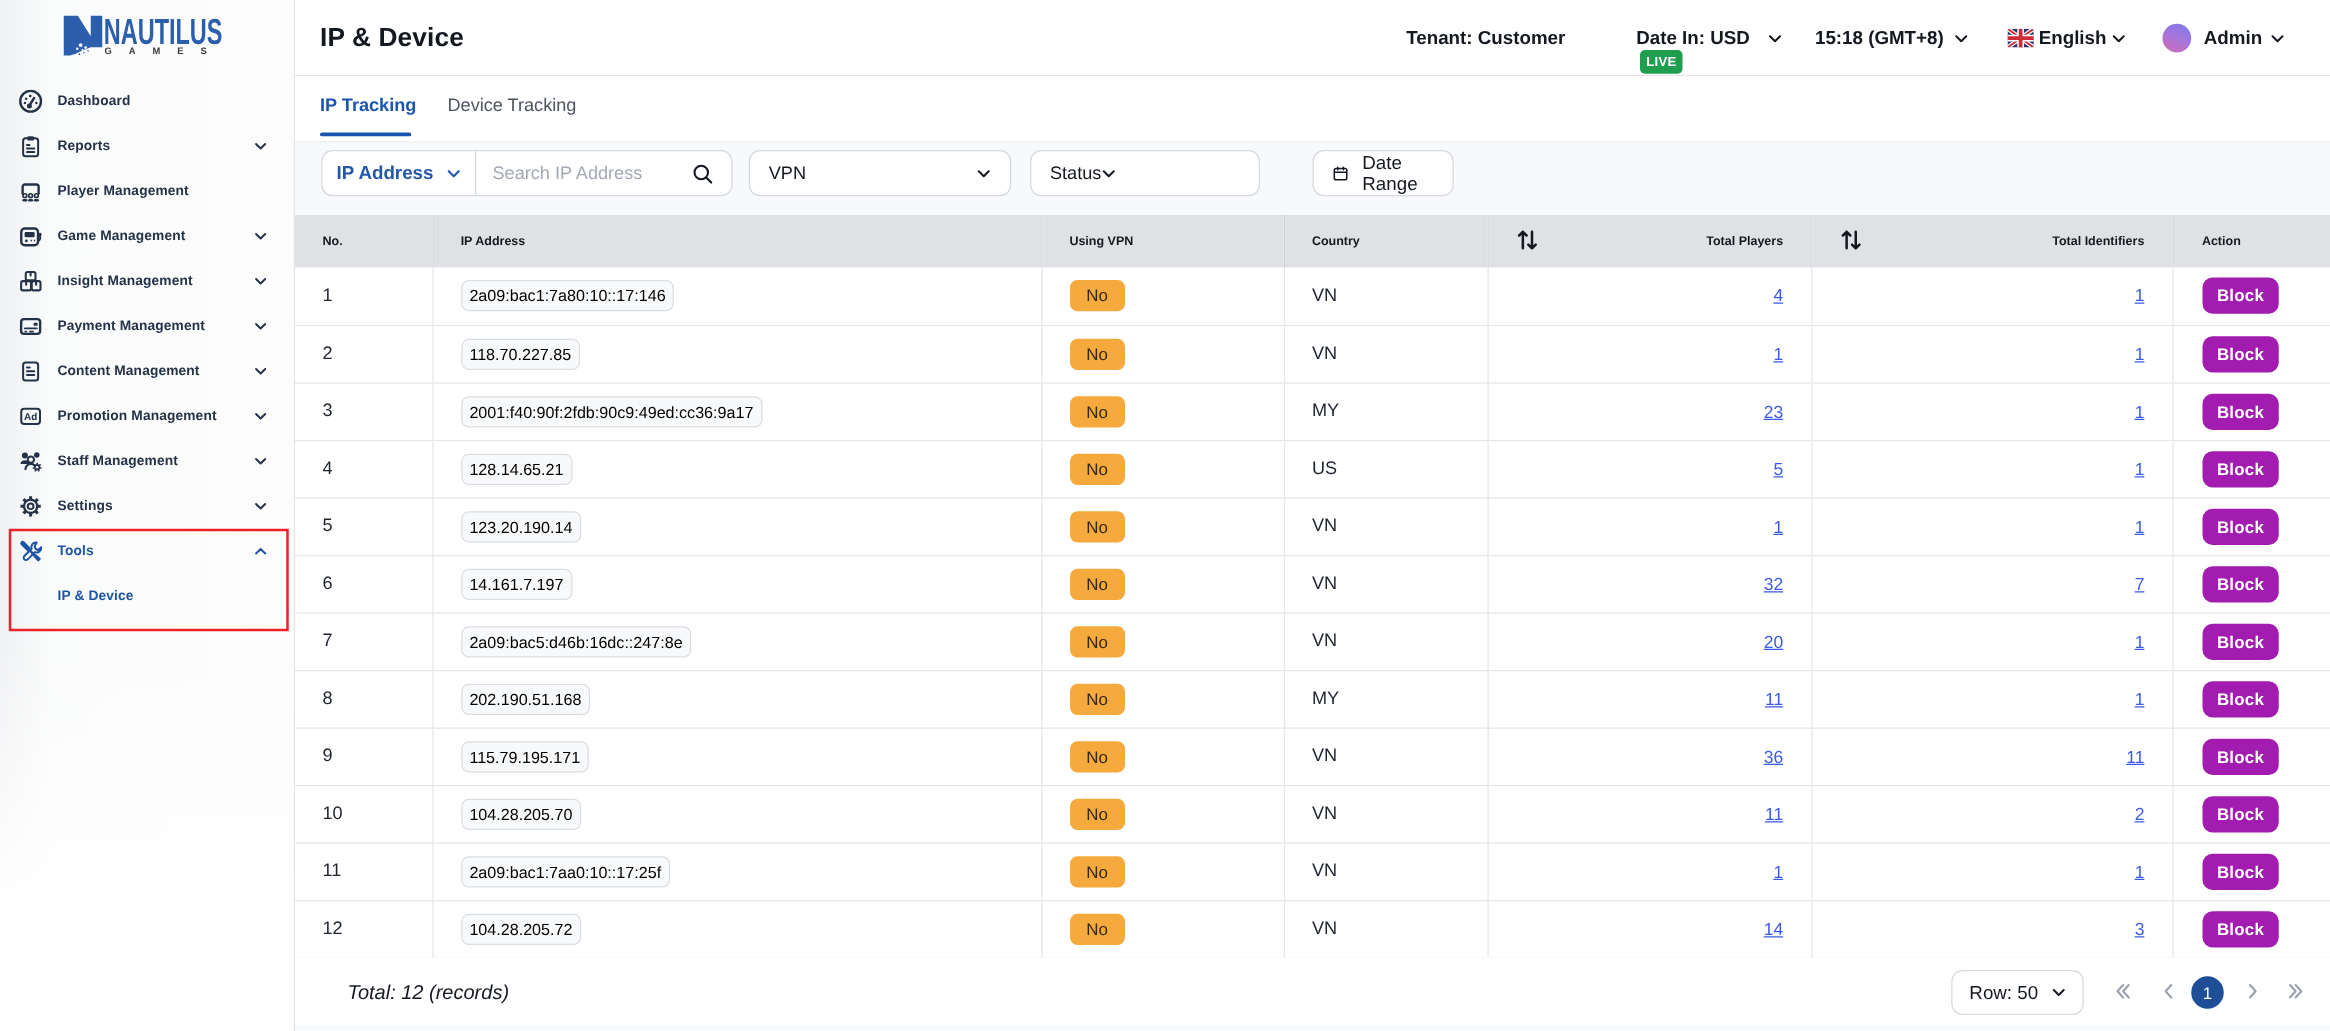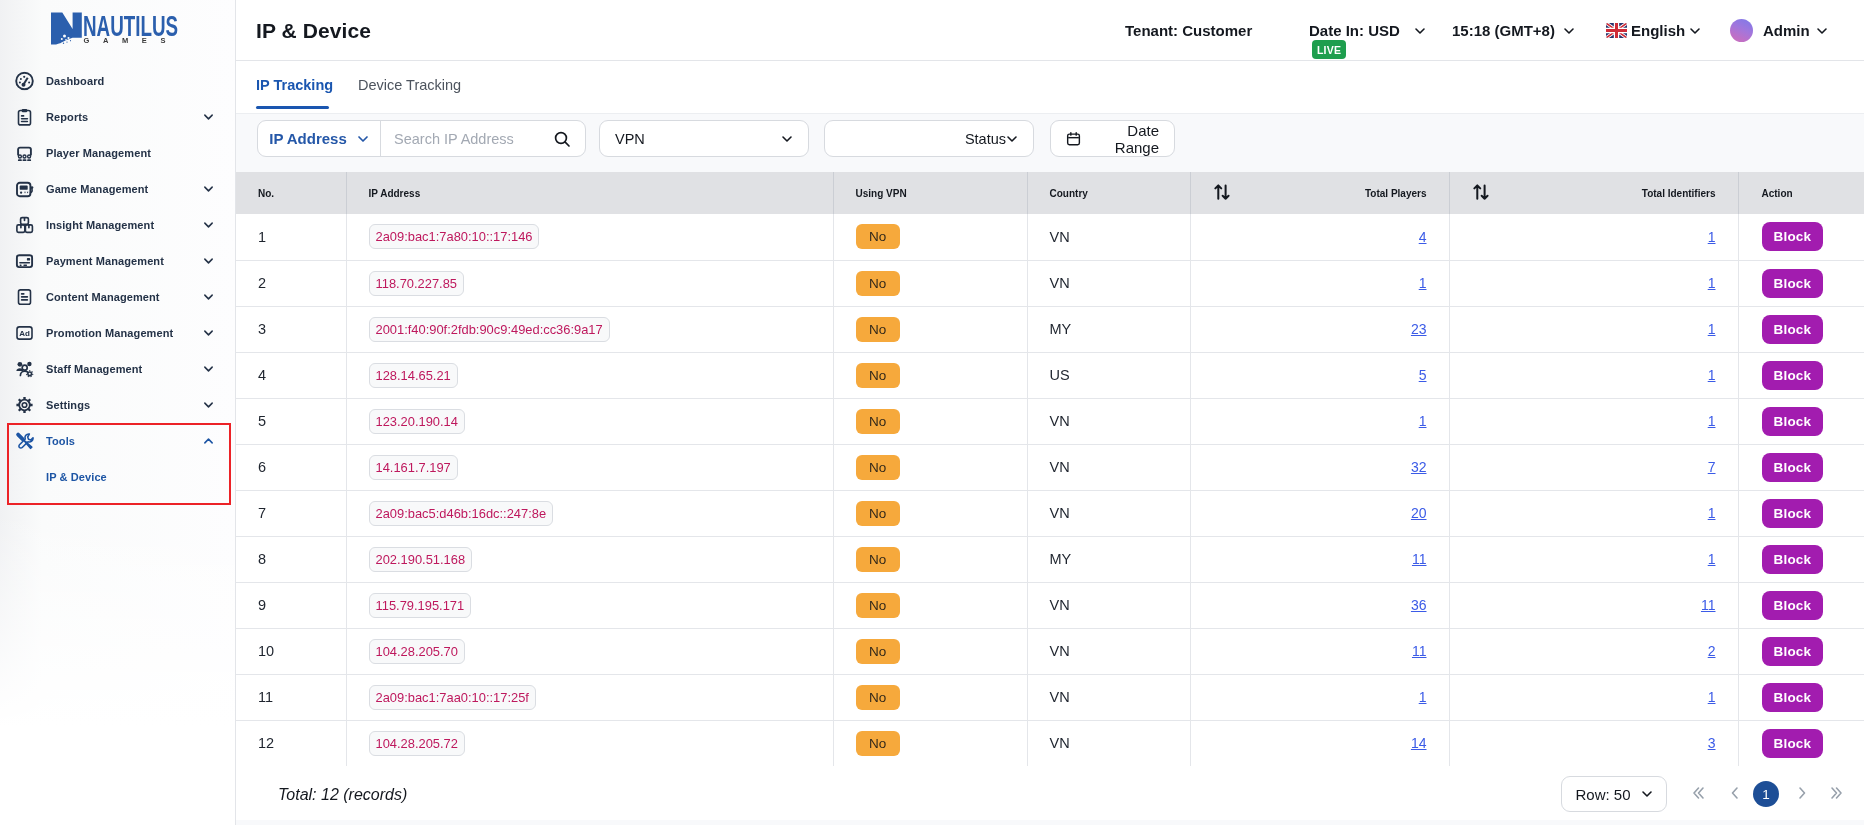--- a/index.html
+++ b/index.html
@@ -30,32 +30,32 @@
 #tab1 { left:20px; color:#1A56B0; }
 #tab2 { left:122px; color:#4D545E; font-weight:400; }
 #tabline { position:absolute; left:20px; top:45px; width:73px; height:3px; background:#1A56B0; border-radius:2px; }
 
 
 .fctrl { position:absolute; top:120px; height:37px; background:#fff; border:1px solid #D7DADF; border-radius:9px; display:flex; align-items:center; font-size:14.5px; color:#14181F; }
 #f1 { left:257px; width:329px; }
 #f1 .seg1 { width:123px; display:flex; align-items:center; justify-content:center; gap:10px; color:#2457A8; font-weight:600; font-size:15px; border-right:1px solid #D7DADF; height:100%; }
 #f1 .seg2 { flex:1; display:flex; align-items:center; padding:0 13px; color:#A3A9B3; }
 #fvpn { left:599px; width:210px; padding:0 15px; justify-content:space-between; }
-#fstatus { left:824px; width:210px; padding:0 15px; justify-content:flex-end; }
-#fdate { left:1050px; width:125px; padding:0 15px; gap:11px; font-weight:400; font-size:15px;text-align:right; }
+#fstatus { left:824px; width:184px; padding:0 15px; justify-content:flex-start; }
+#fdate { left:1050px; width:113px; padding:0 15px; gap:11px; font-weight:400; font-size:15px; }
 
 
 #tablewrap { position:absolute; left:236px; top:172px; width:1628px; height:648px; background:#fff; }
 table { border-collapse:collapse; table-layout:fixed; width:1628px; }
 th { background:#E0E1E4; height:42px; font-size:10px; font-weight:700; color:#14181F; text-align:left; padding:0 0 0 22px; border-right:1px solid #CBCED4; position:relative; }
 th:last-child { border-right:none; }
 td { height:46px; font-size:14.5px; color:#1E242E; padding:0 0 0 22px; border-bottom:1px solid #E4E6EA; border-right:1px solid #E4E6EA; background:#fff; }
 td:last-child { border-right:none; }
 th.num, td.num { text-align:right; padding:0 22px 0 0; }
-.chip { display:inline-block; background:#F8F9FA; border:1px solid #DADDE2; border-radius:6px; padding:4px 6px; font-size:12.9px; color:#be185d; }
+.chip { display:inline-block; background:#F8F9FA; border:1px solid #DADDE2; border-radius:6px; padding:4px 6px; font-size:12.9px; color:#000000; }
 .badge { display:inline-block; background:#F6A93C; border-radius:6px; padding:5px 13.5px; font-size:13.5px; font-weight:500; color:#33291A; }
 .lnk { color:#3B5BE7; text-decoration:underline; font-size:14px; }
 .blockbtn { display:inline-block; background:#a21caf; color:#fff; font-weight:700; border-radius:8px; padding:7px 12px; font-size:13.5px; letter-spacing:0.2px; margin-left:1px; }
 .sorticon { position:absolute; left:22px; top:11px; }
 
 
 #footer { position:absolute; left:236px; top:766px; width:1628px; height:54px; background:#fff; }
 #total { position:absolute; left:22px; top:20px; font-size:16px; font-style:italic; color:#14181F;margin-left:20px; }
 #rowsel { position:absolute; left:1325px; top:10px; width:106px; height:36px; border:1px solid #D7DADF; border-radius:9px; background:#fff; display:flex; align-items:center; justify-content:center; gap:10px; font-size:15px; color:#14181F; }
 .pgbtn { position:absolute; top:17px; width:20px; height:20px; }

